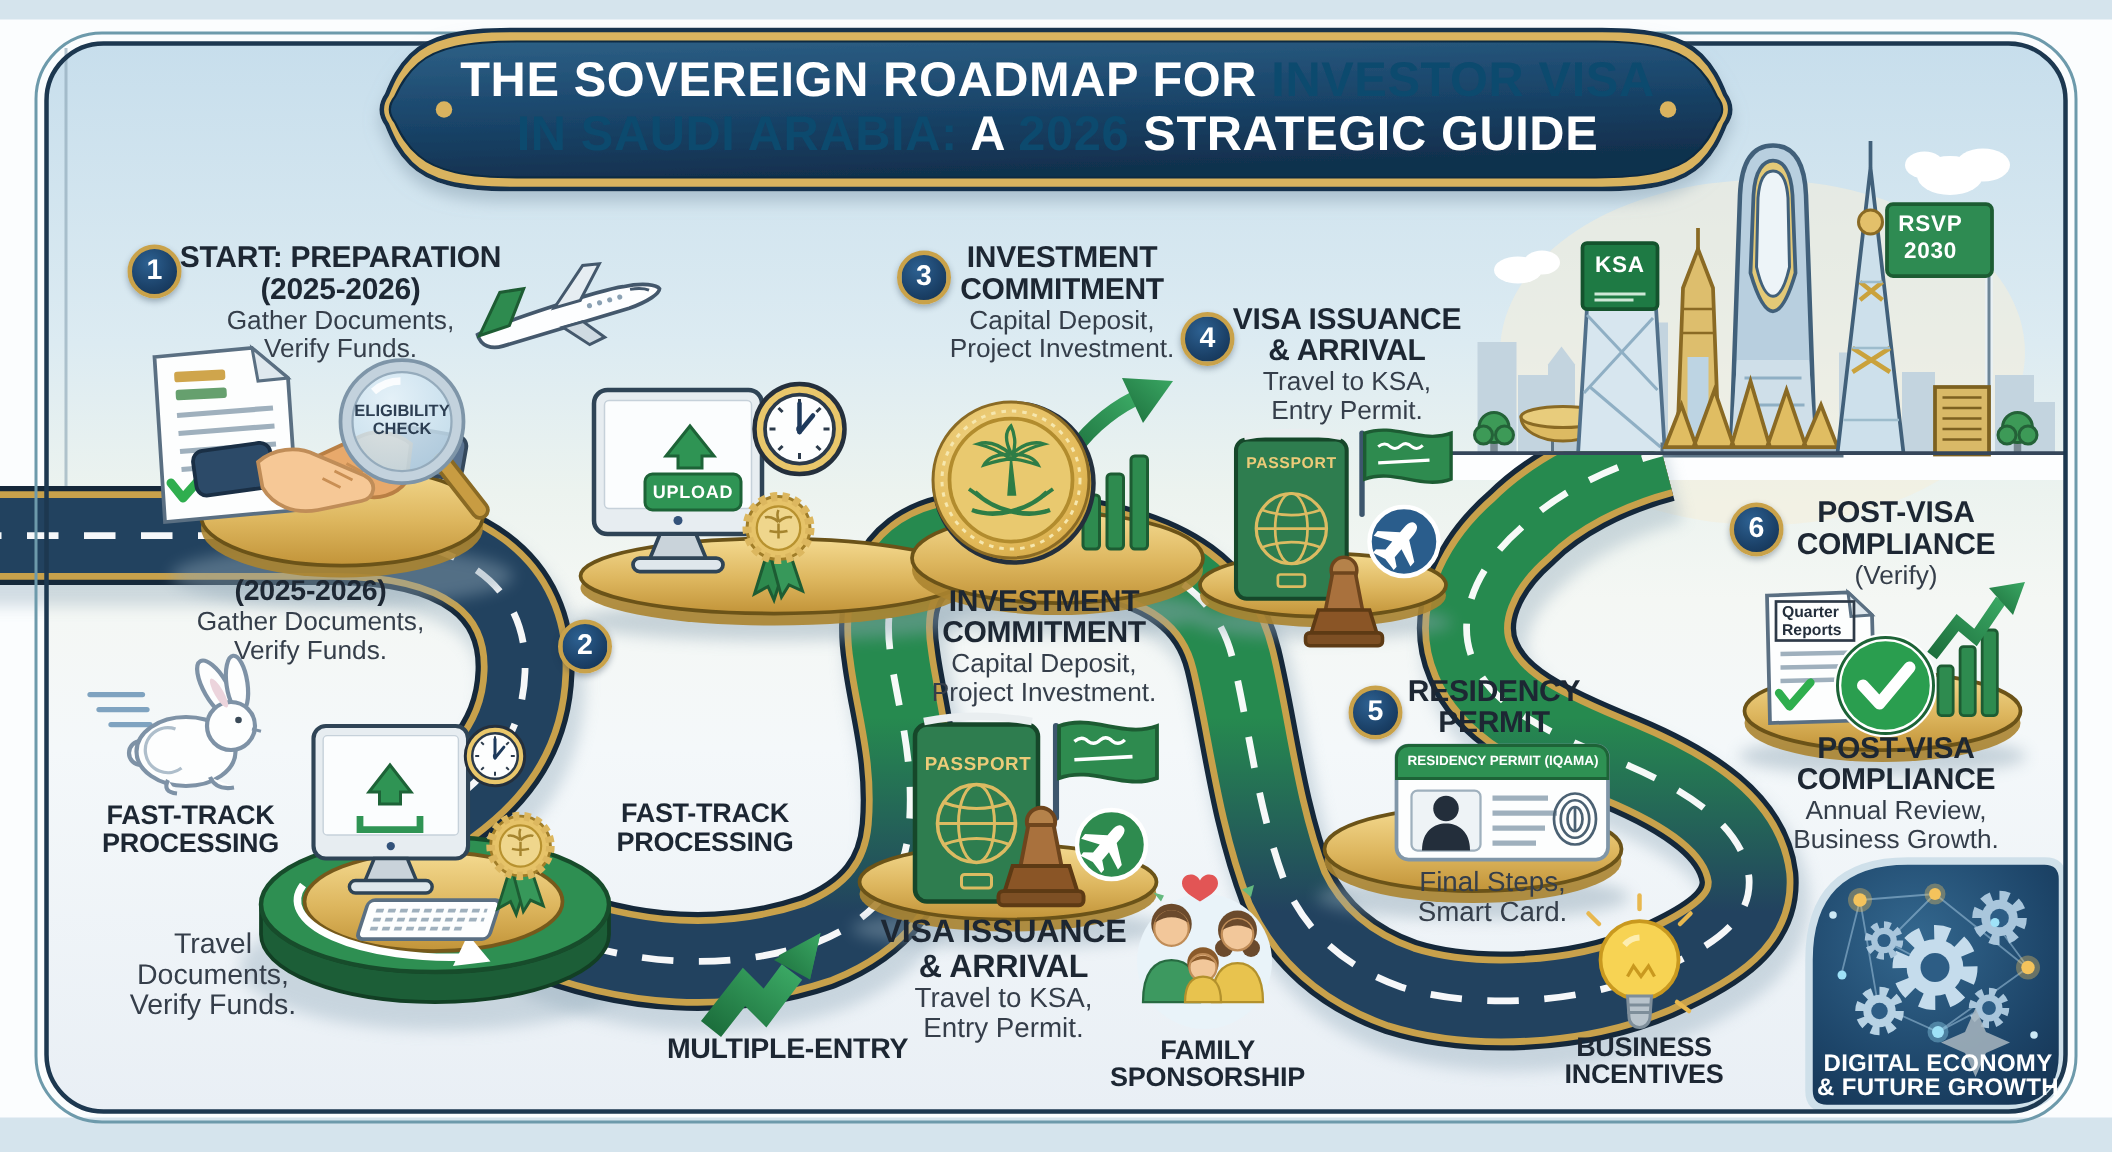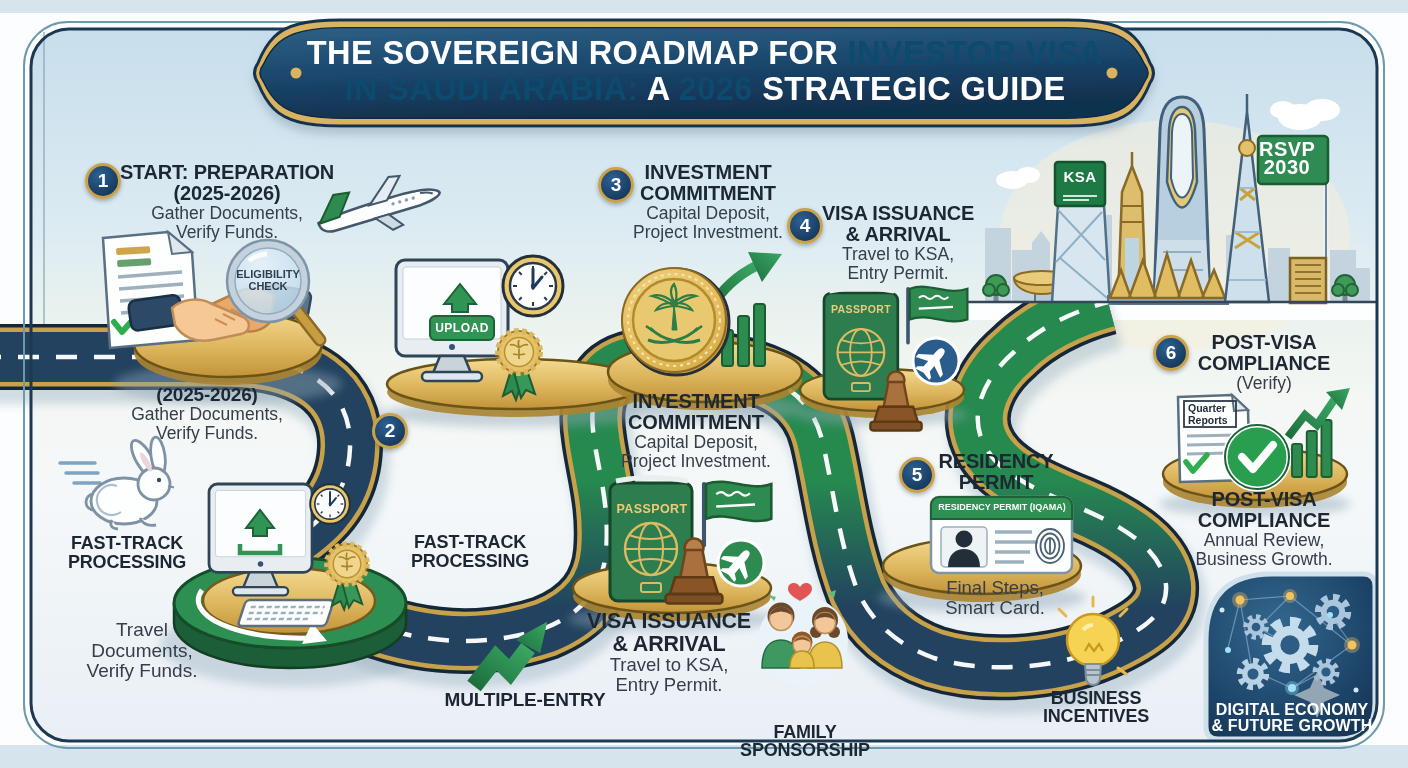--- a/index.html
+++ b/index.html
@@ -724,42 +724,42 @@
 </div>
 <div class="tb" style="left:52px;top:620px;width:180px;">
   <div class="ss" style="font-size:19px;line-height:20.5px;">Travel</div>
   <div class="ss" style="font-size:19px;line-height:20.5px;">Documents,</div>
   <div class="ss" style="font-size:19px;line-height:20.5px;">Verify Funds.</div>
 </div>
 <div class="tb" style="left:425px;top:689px;width:200px;">
   <div class="tt" style="font-size:19px;">MULTIPLE-ENTRY</div>
 </div>
 <div class="tb" style="left:705px;top:691px;width:200px;">
-  <div class="tt" style="font-size:18px;line-height:18px;margin-top:32px;">FAMILY</div>
+  <div class="tt" style="font-size:18px;line-height:18px;">FAMILY</div>
   <div class="tt" style="font-size:18px;line-height:18px;">SPONSORSHIP</div>
 </div>
 <div class="tb" style="left:996px;top:689px;width:200px;">
   <div class="tt" style="font-size:18px;line-height:18px;">BUSINESS</div>
   <div class="tt" style="font-size:18px;line-height:18px;">INCENTIVES</div>
 </div>
 
 <div class="icolbl" style="left:230px;top:269px;width:76px;font-size:11px;line-height:11.5px;color:#2c3e52;">
   <div>ELIGIBILITY</div>
   <div>CHECK</div>
 </div>
 <div class="icolbl" style="left:430px;top:321px;width:64px;font-size:12px;color:#fff;letter-spacing:.5px;"><span>UPLOAD</span></div>
 <div class="icolbl" style="left:826px;top:303px;width:70px;font-size:10.5px;color:#eccb79;letter-spacing:.4px;"><span>PASSPORT</span></div>
 <div class="icolbl" style="left:612px;top:502px;width:80px;font-size:12.5px;color:#eccb79;letter-spacing:.4px;"><span>PASSPORT</span></div>
 <div class="icolbl" style="left:933px;top:502px;width:138px;font-size:9px;color:#fff;white-space:nowrap;"><span>RESIDENCY PERMIT (IQAMA)</span></div>
 <div class="icolbl" style="left:1188px;top:403px;width:60px;font-size:10.5px;line-height:11.5px;color:#232e3b;text-align:left;">
   <div>Quarter</div>
   <div>Reports</div>
 </div>
 <div class="icolbl" style="left:1057px;top:168px;width:46px;font-size:15px;color:#fff;letter-spacing:.5px;"><span>KSA</span></div>
-<div class="icolbl" style="left:1259px;top:141px;width:56px;font-size:20px;line-height:17.5px;color:#fff;letter-spacing:.5px;">
+<div class="icolbl" style="left:1259px;top:141px;width:56px;font-size:15px;line-height:17.5px;color:#fff;letter-spacing:.5px;">
   <div>RSVP</div>
   <div>2030</div>
 </div>
 
 <div class="panel-text">
   <div>DIGITAL ECONOMY</div>
   <div>&amp; FUTURE GROWTH</div>
 </div>
 
 </div>

